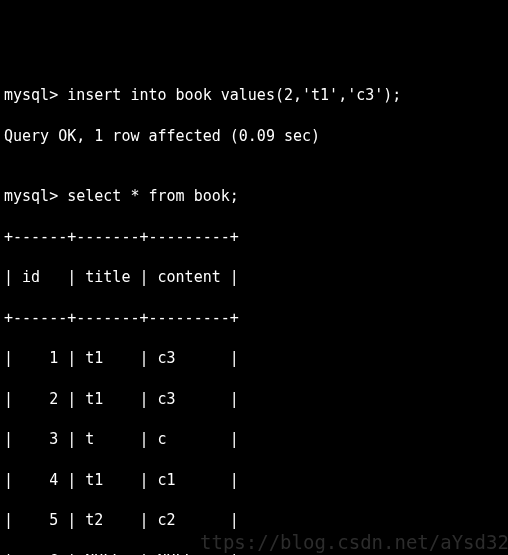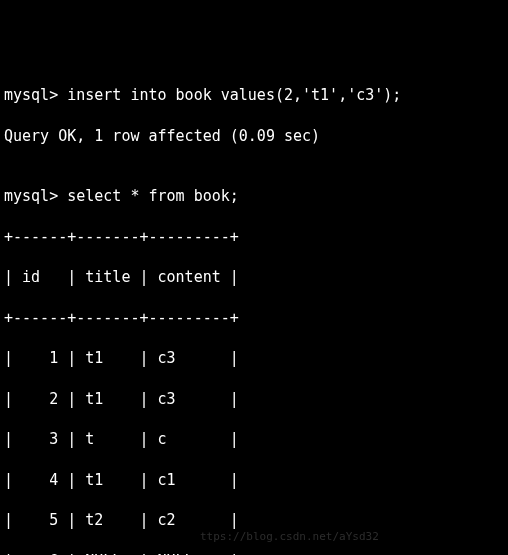--- a/index.html
+++ b/index.html
@@ -13,21 +13,21 @@
       line-height: 1.35;
       white-space: pre;
       overflow: hidden;
     }
     .line { display: block; }
     .watermark {
       position: absolute;
       top: 530px;
       left: 200px;
       color: #4a4a4a;
-      font-size: 11px;
+      font-size: 19px;
       opacity: 0.6;
     }
   </style>
 </head>
 <body>
 
 
 
 <span class="line">mysql&gt; insert into book values(2,'t1','c3');</span>
 <span class="line">Query OK, 1 row affected (0.09 sec)</span>

